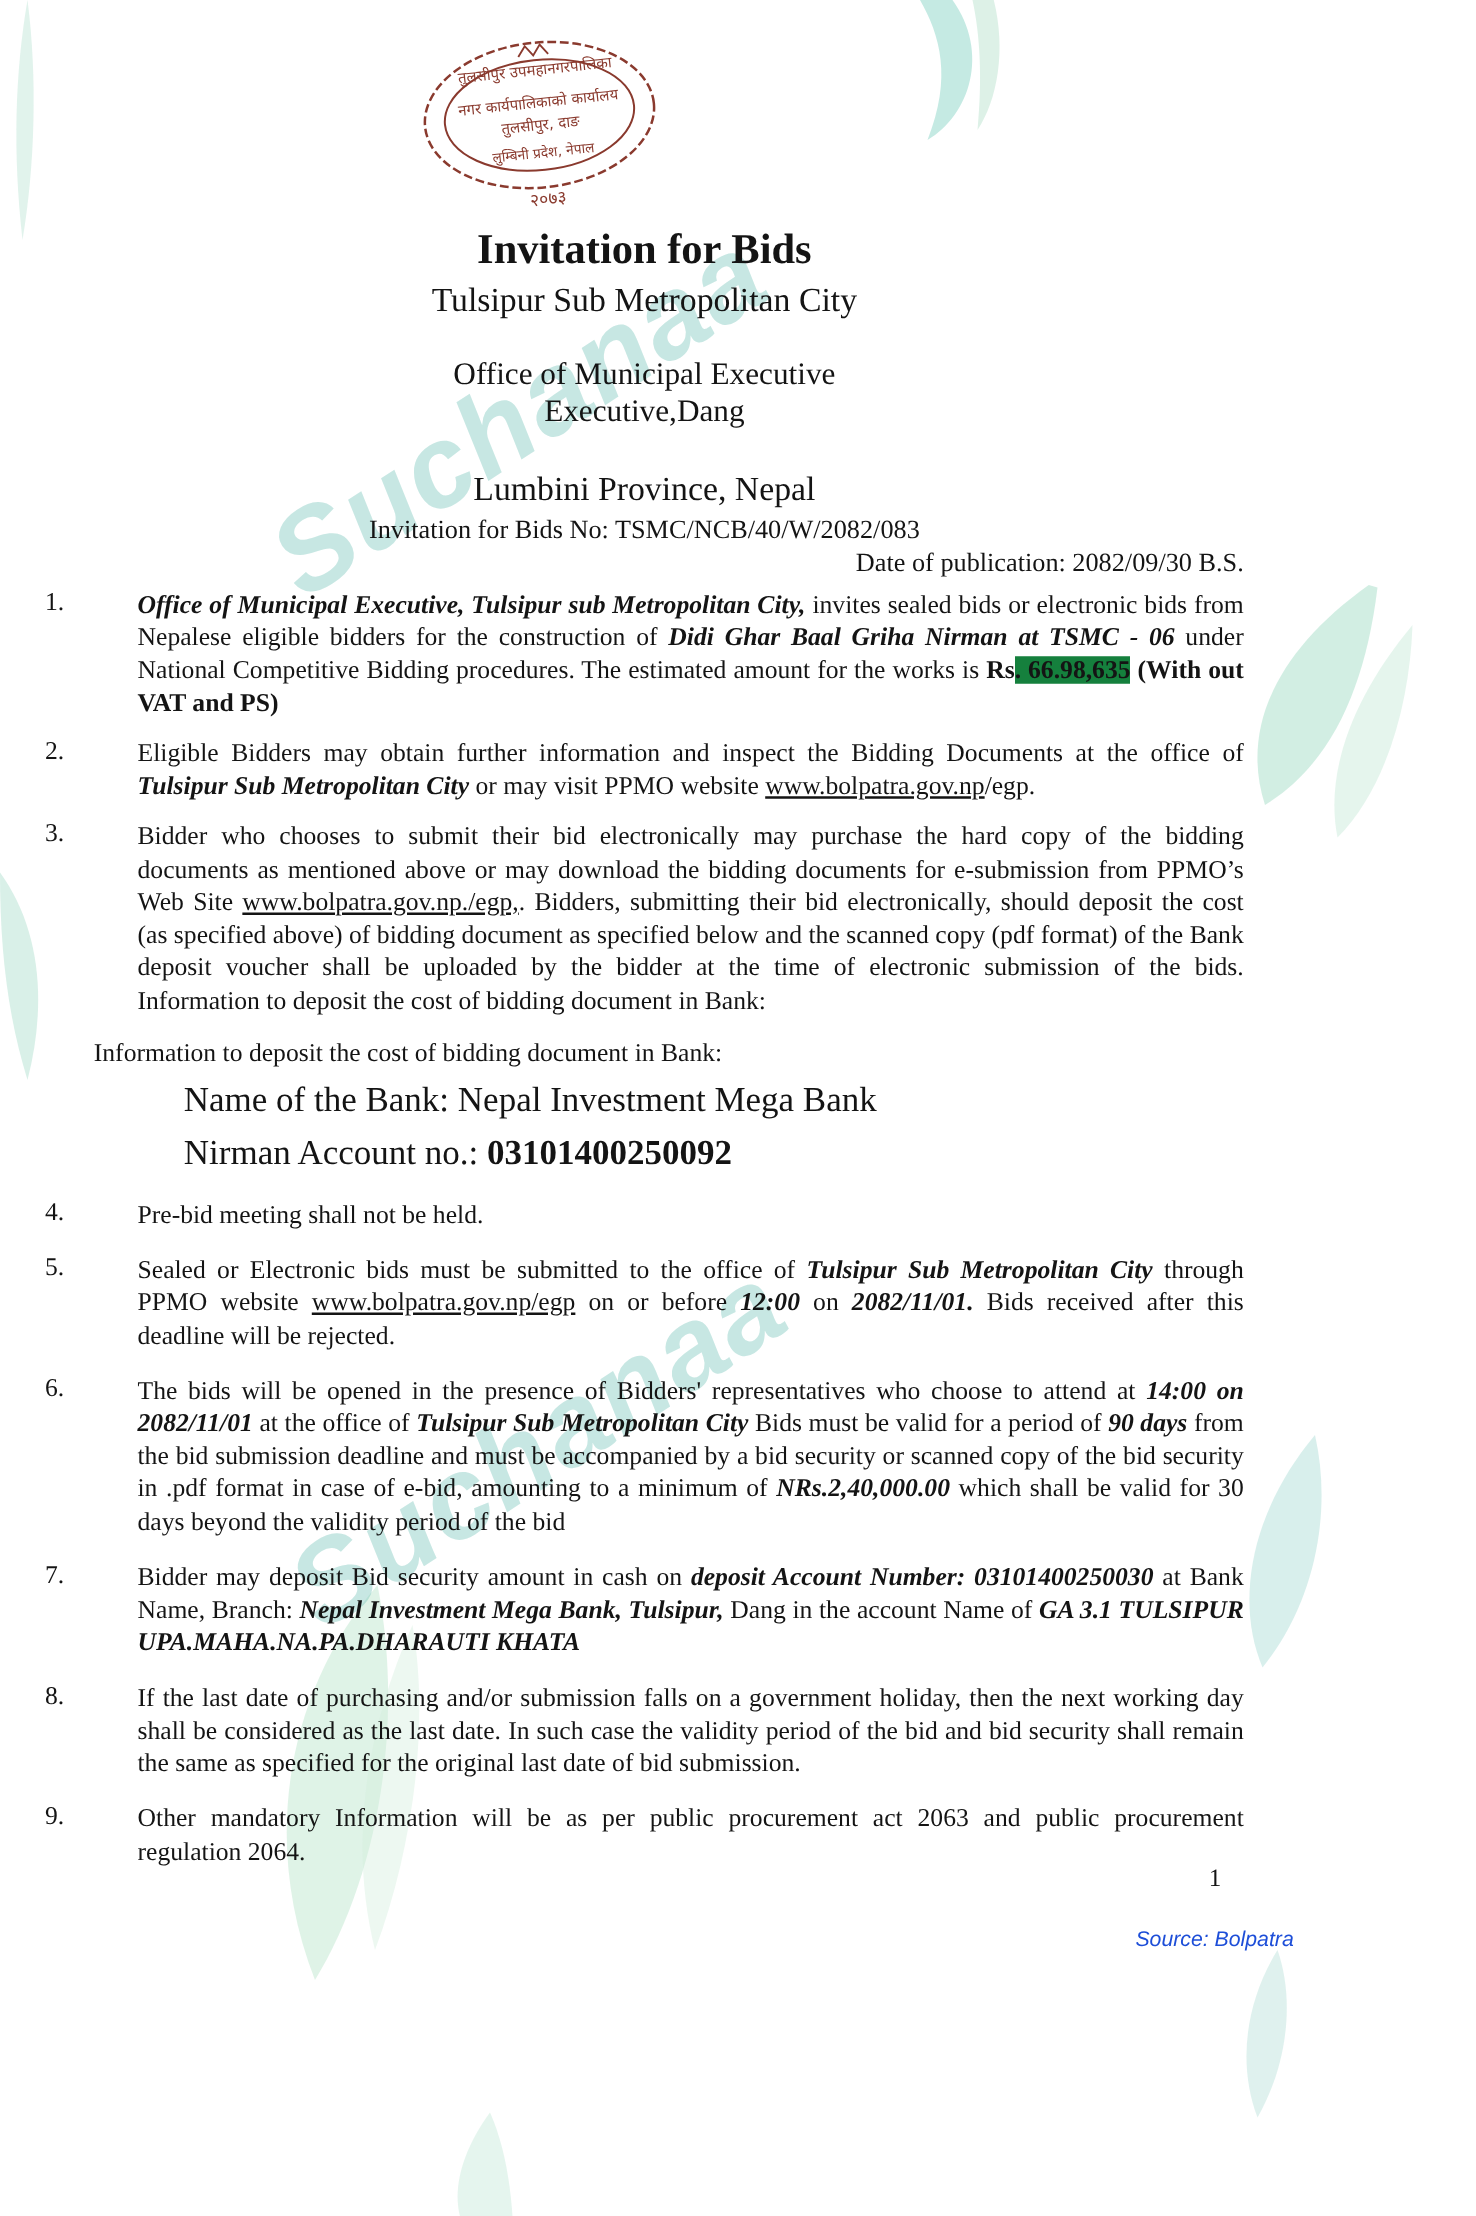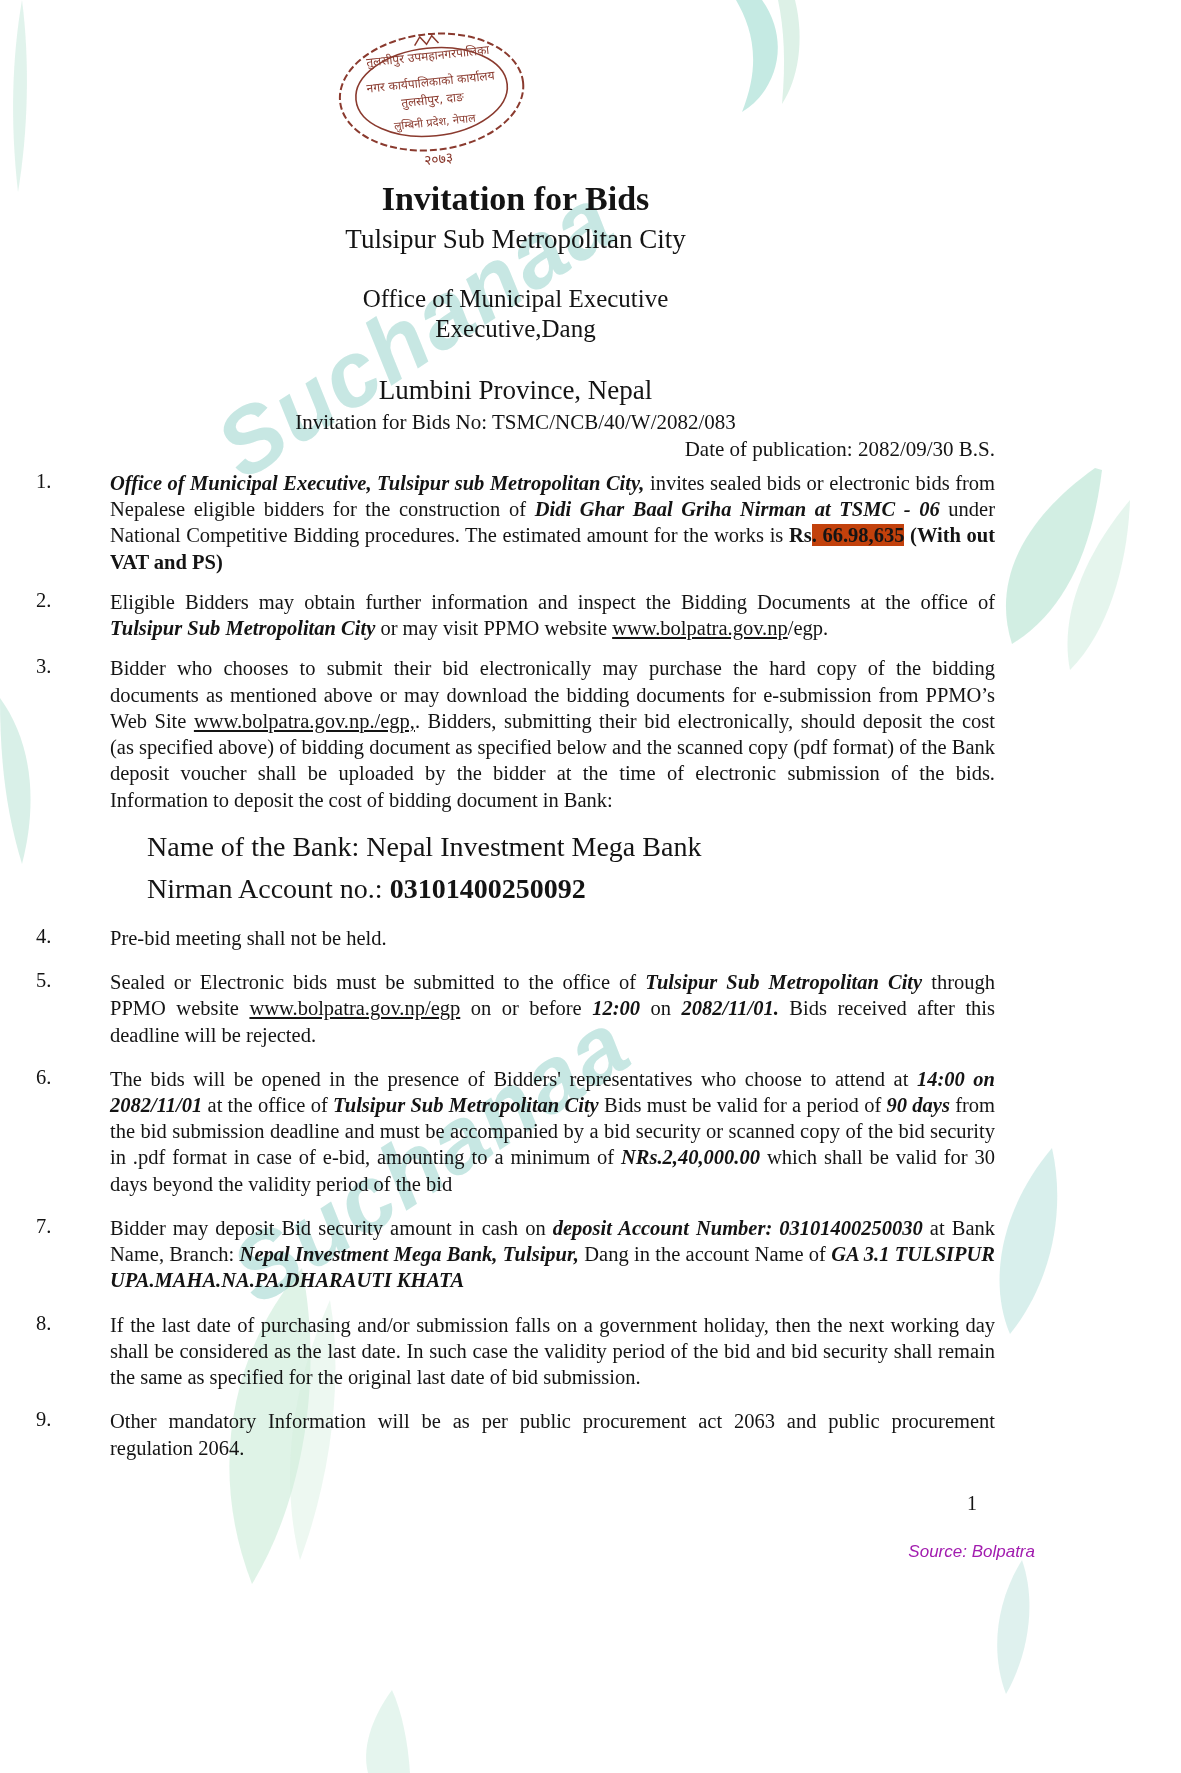--- a/index.html
+++ b/index.html
@@ -28,30 +28,30 @@
   .h-bidno  { text-align:center; font-size:21px; margin-top:4px; }
   .h-date   { text-align:right; font-size:21px; margin-top:2px; }
   .items { margin-top:8px; }
   .item { display:flex; margin-top:14px; }
   .item:first-child { margin-top:6px; }
   .num  { width:74px; font-size:20.5px; }
   .body { flex:1; font-size:20.5px; line-height:1.28; text-align:justify; }
   .b { font-weight:bold; }
   .i { font-style:italic;margin-top:20px; }
   .u { text-decoration:underline; }
-  .h { background:#c2410c; }
+  .h { background:#15803d; }
   .bank { margin-top:18px; }
   .bank-heading { margin-left:39px; font-size:20.5px; }
   .bank-line    { margin-left:111px; font-size:28px; margin-top:10px; }
   .pageno {
     position:absolute; right:204px; top:1492px; font-size:20px;
   }
   .source {
     position:absolute; right:146px; top:1542px; font-size:17px;
-    font-style:italic; font-family:"Liberation Sans", sans-serif; color:#a21caf;
+    font-style:italic; font-family:"Liberation Sans", sans-serif; color:#1d4ed8;
   }
 </style>
 </head>
 <body>
 
 <div class="doc">
 
   <svg class="deco" viewBox="0 0 1181 1773" aria-hidden="true">
     <path d="M762,0 C792,42 776,92 742,112 C762,62 752,28 736,0 Z" fill="#7fd0c0" opacity="0.45"></path>
     <path d="M795,0 C805,40 798,80 782,104 C786,62 784,28 778,0 Z" fill="#a9dcc4" opacity="0.4"></path>
@@ -107,20 +107,21 @@
         <div class="num">2.</div>
         <div class="body"><span>Eligible Bidders may obtain further information and inspect the Bidding Documents at the office of </span><span class="b i">Tulsipur Sub Metropolitan City</span><span> or may visit PPMO website </span><span class="u">www.bolpatra.gov.np</span><span>/egp.</span></div>
       </div>
 
       <div class="item">
         <div class="num">3.</div>
         <div class="body"><span>Bidder who chooses to submit their bid electronically may purchase the hard copy of the bidding documents as mentioned above or may download the bidding documents for e-submission from PPMO’s Web Site </span><span class="u">www.bolpatra.gov.np./egp,</span><span>. Bidders, submitting their bid electronically, should deposit the cost (as specified above) of bidding document as specified below and the scanned copy (pdf format) of the Bank deposit voucher shall be uploaded by the bidder at the time of electronic submission of the bids. Information to deposit the cost of bidding document in Bank:</span></div>
       </div>
 
       <div class="bank">
+        <div class="bank-heading">Information to deposit the cost of bidding document in Bank:</div>
         <div class="bank-line"><span>Name of the Bank: Nepal Investment Mega Bank</span></div>
         <div class="bank-line"><span>Nirman Account no.: </span><span class="b">03101400250092</span></div>
       </div>
 
       <div class="item" style="margin-top:20px;">
         <div class="num">4.</div>
         <div class="body"><span>Pre-bid meeting shall not be held.</span></div>
       </div>
 
       <div class="item" style="margin-top:18px;">

